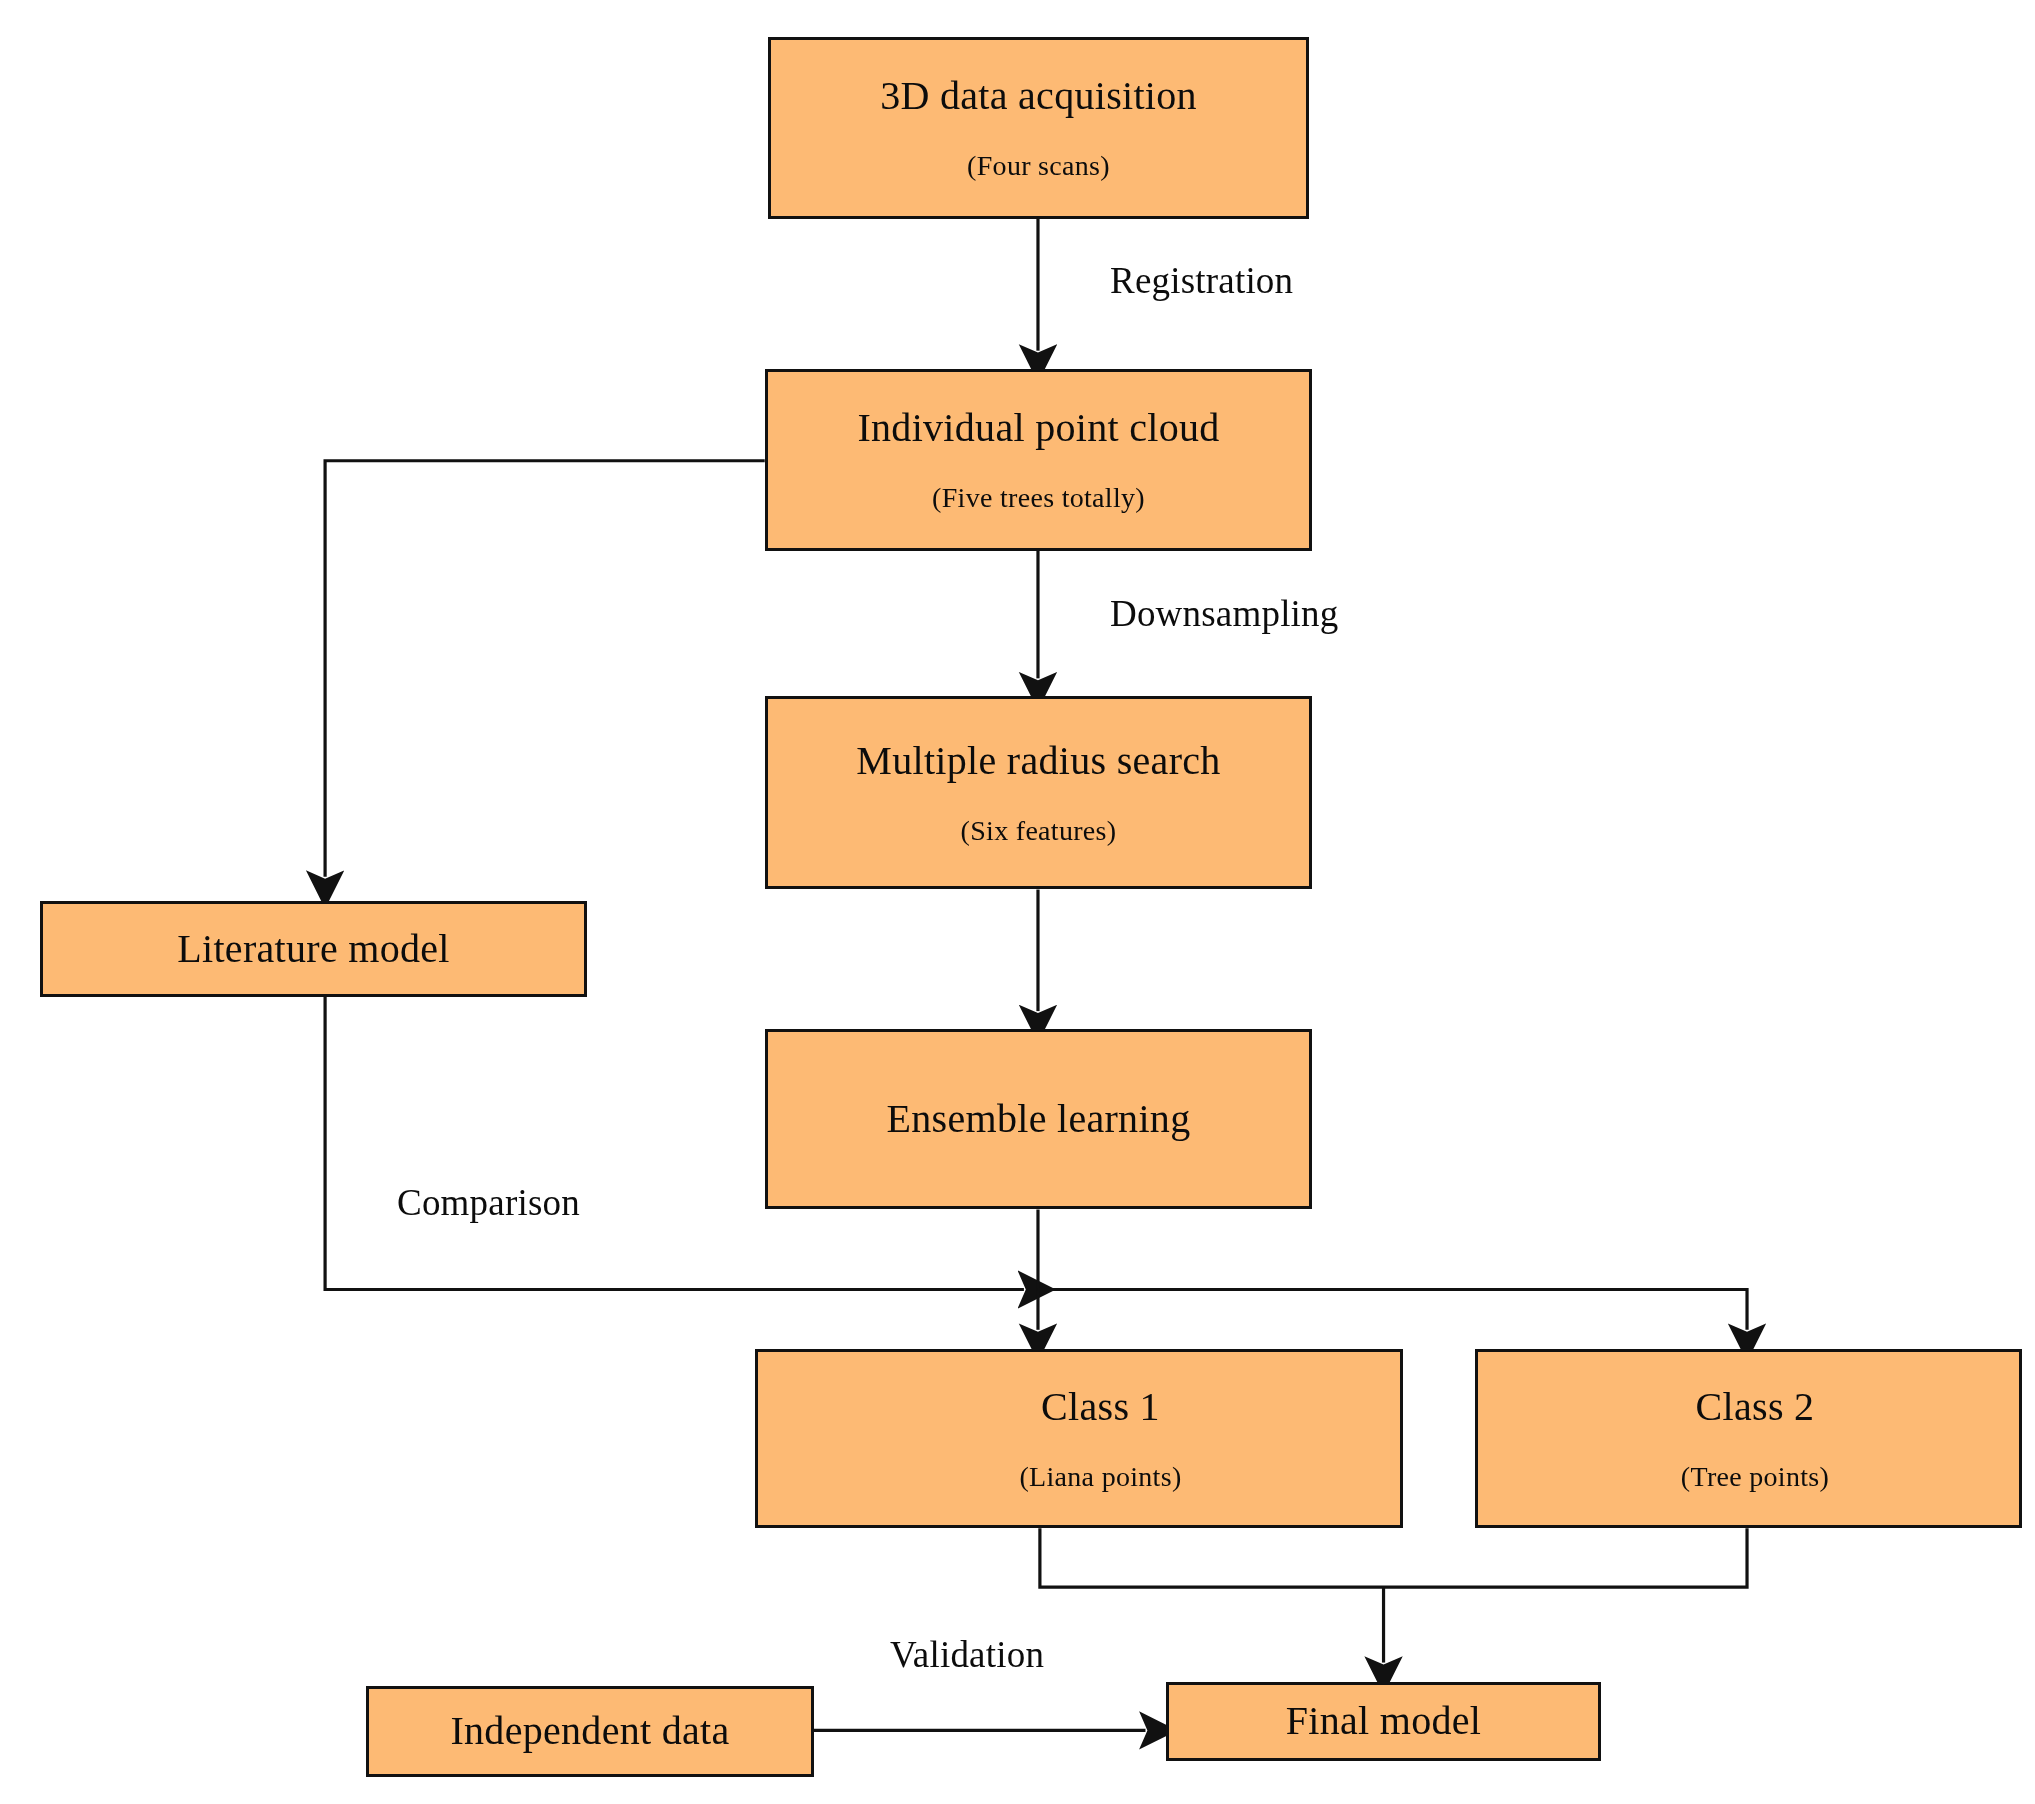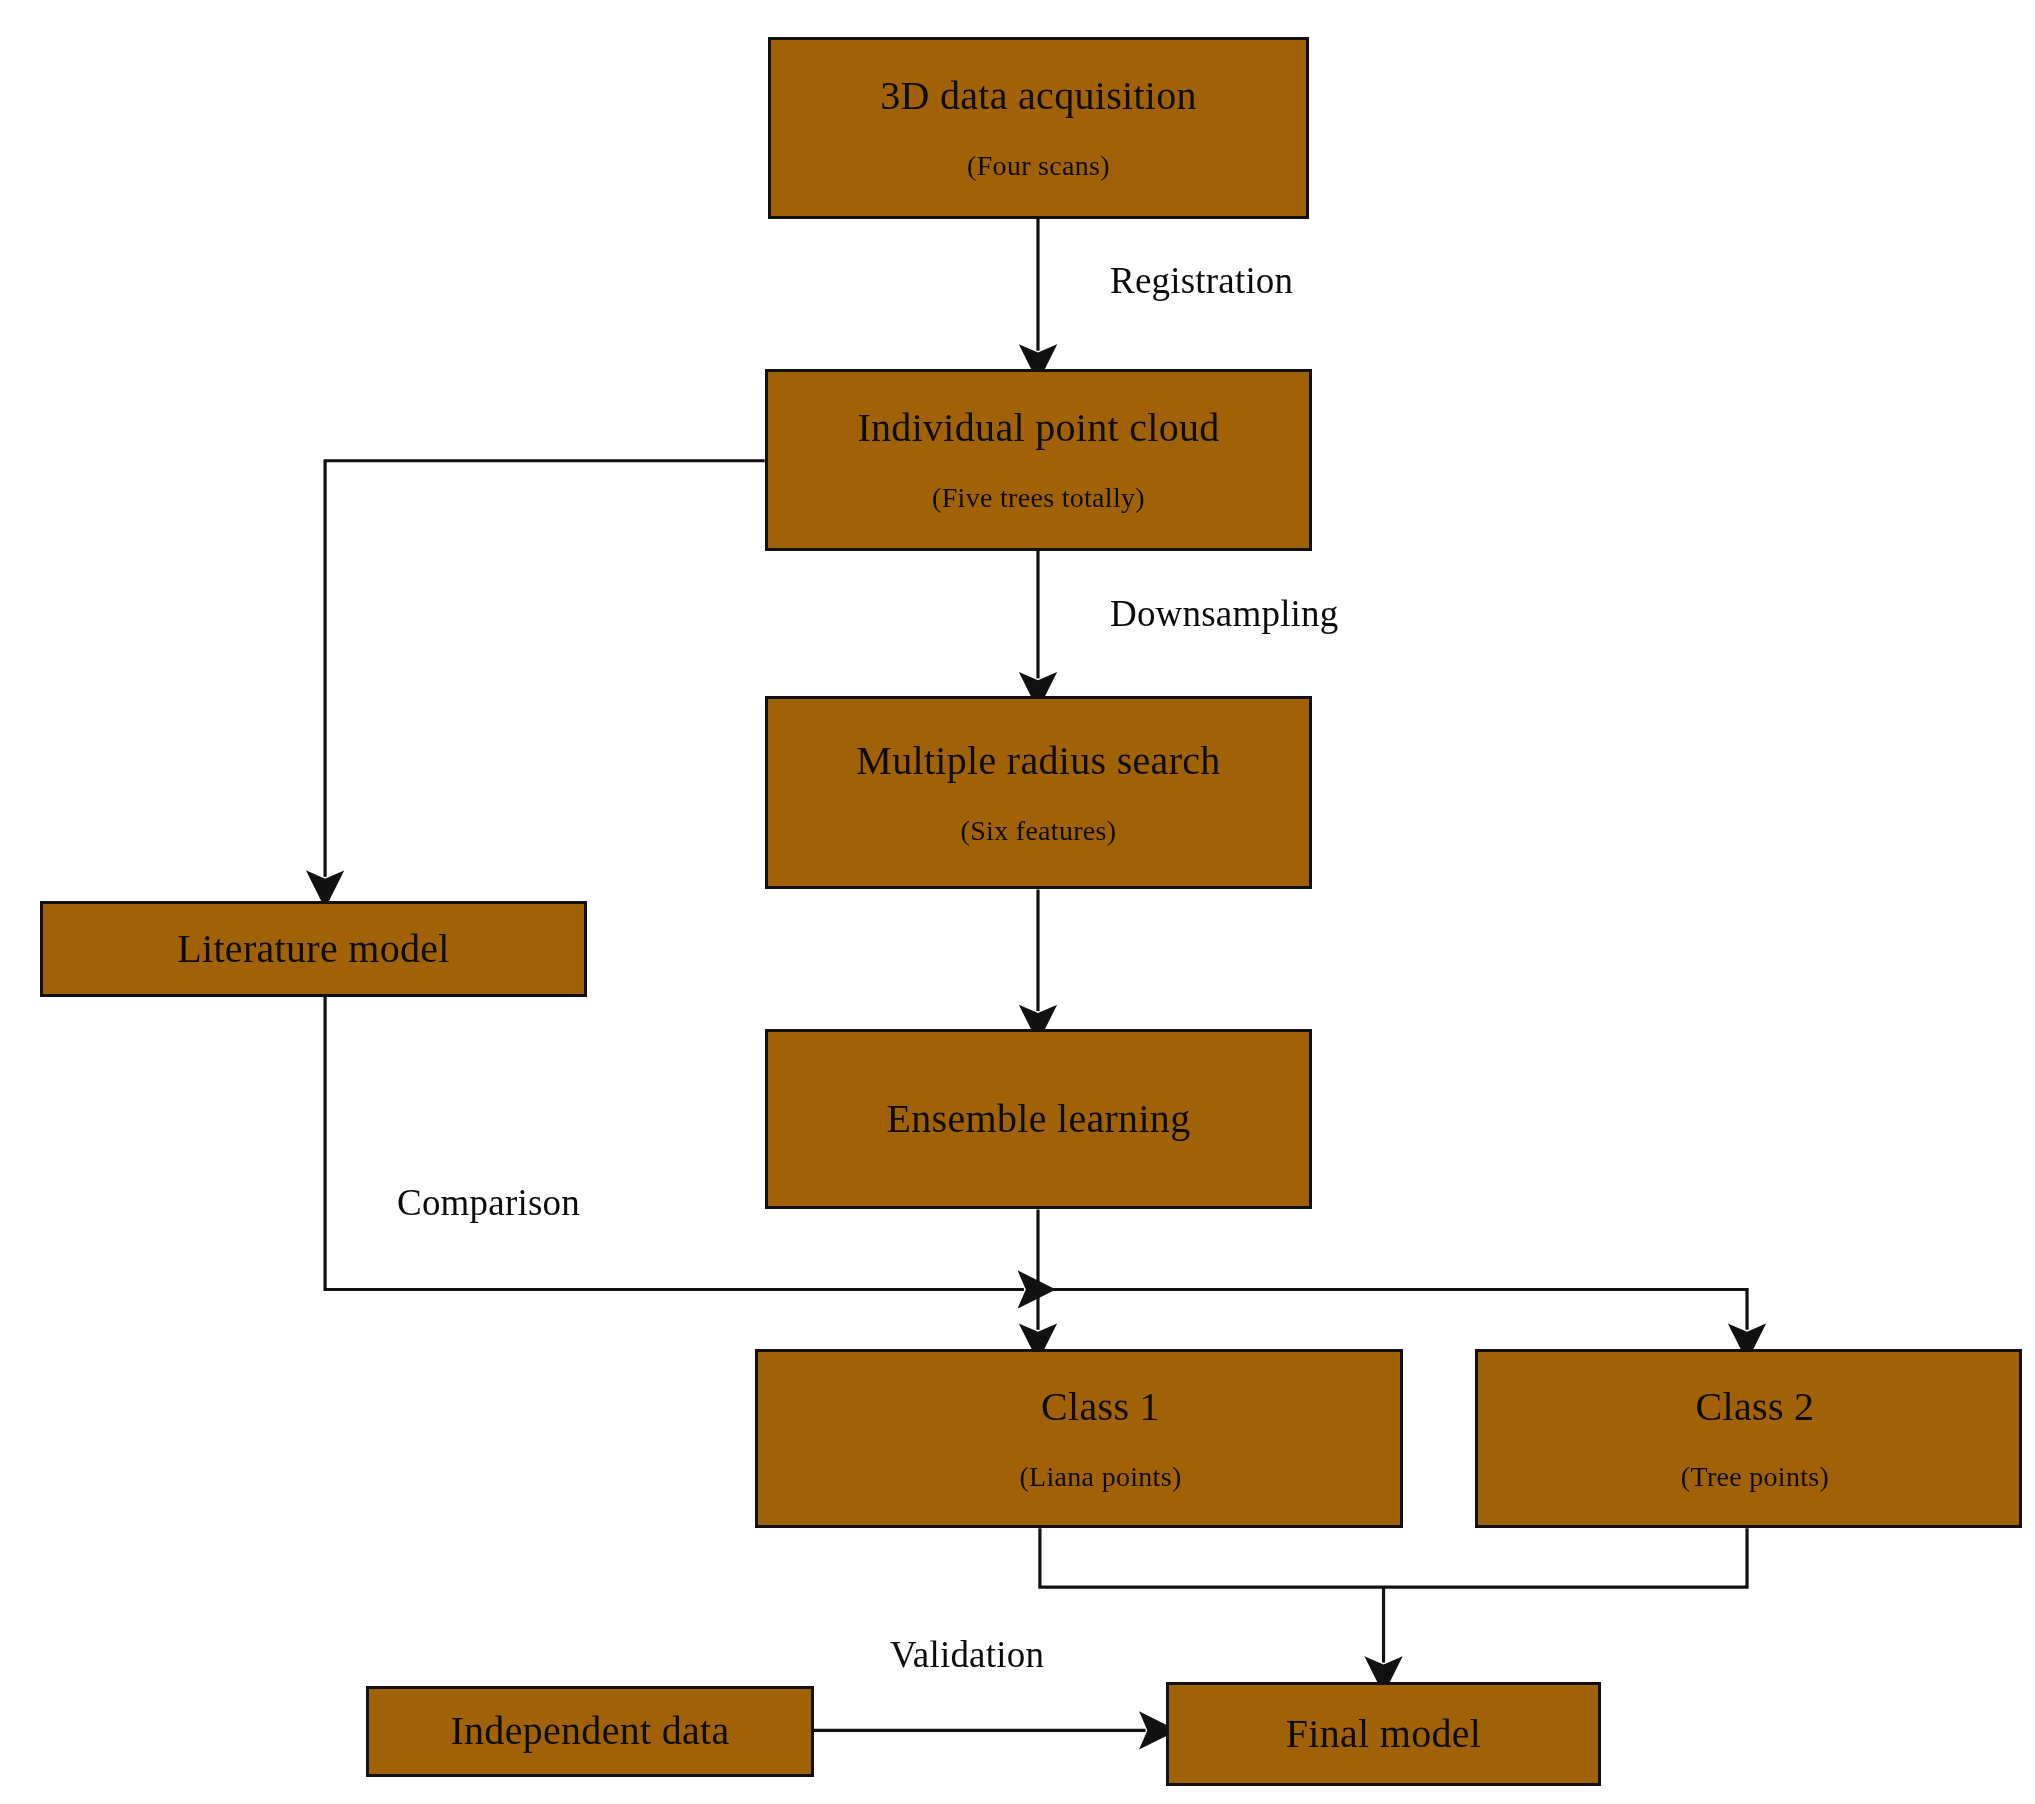--- a/index.html
+++ b/index.html
@@ -12,21 +12,21 @@
     width: 2035px;
     height: 1804px;
     background: #ffffff;
     font-family: "Liberation Serif", "DejaVu Serif", serif;
     overflow: hidden;
   }
   .node {
     position: absolute;
     box-sizing: border-box;
     border: 3.2px solid #111111;
-    background: #a16207;
+    background: #fdba74;
     display: flex;
     flex-direction: column;
     align-items: center;
     justify-content: center;
     text-align: center;
     color: #0c0c0c;
   }
   .node .line1 {
     font-size: 40px;
     line-height: 1.12;
@@ -137,21 +137,21 @@
 
   <div class="node" style="left:1475px; top:1349px; width:547px; height:179px;padding-left:13px;">
     <div class="line1">Class 2</div>
     <div class="line2">(Tree points)</div>
   </div>
 
   <div class="node single" style="left:366px; top:1686px; width:448px; height:91px;">
     <div class="line1">Independent data</div>
   </div>
 
-  <div class="node single" style="left:1166px; top:1682px; width:435px; height:104px;">
+  <div class="node single" style="left:1166px; top:1682px; width:435px; height:79px;">
     <div class="line1">Final model</div>
   </div>
 
   <div class="edge-label" style="left:1110px; top:259px;">Registration</div>
 
   <div class="edge-label" style="left:1110px; top:592px;">Downsampling</div>
 
   <div class="edge-label" style="left:397px; top:1181px;">Comparison</div>
 
   <div class="edge-label" style="left:890px; top:1622px;margin-top:11px;">Validation</div>

